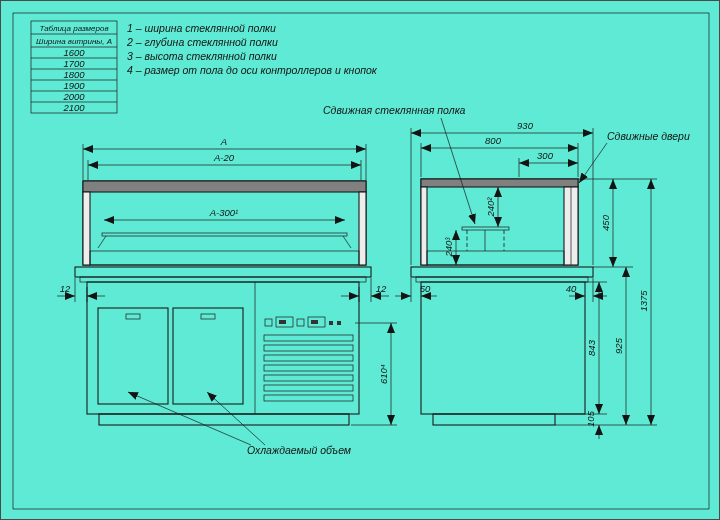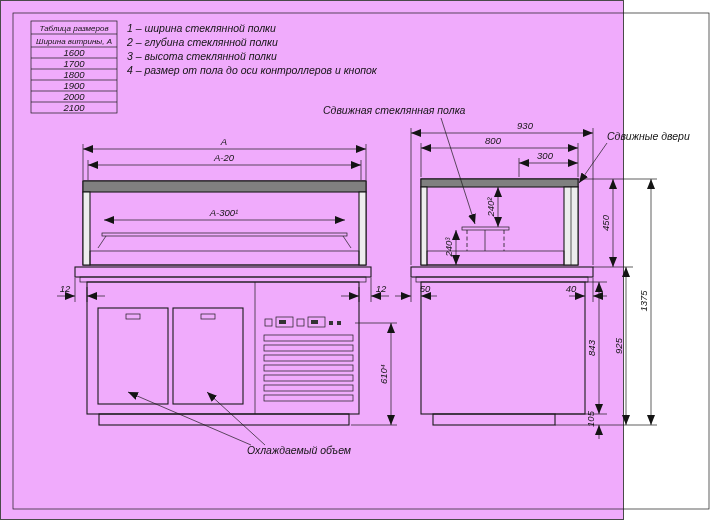--- a/index.html
+++ b/index.html
@@ -1,16 +1,16 @@
 <!DOCTYPE html>
 <html><head>
 <meta charset="utf-8">
 <style>
   html,body{margin:0;padding:0;background:#fff;}
-  .sheet{position:relative;width:624px;height:520px;background:#f0abfc;border:1px solid #4a4a4a;box-sizing:border-box;}
+  .sheet{position:relative;width:720px;height:520px;background:#5eead4;border:1px solid #4a4a4a;box-sizing:border-box;}
   svg{display:block;}
   text{font-family:"Liberation Sans",sans-serif;font-style:italic;fill:#141414;}
   .t8{font-size:8px;}
   .t9{font-size:9.5px;}
   .t10{font-size:10.5px;}
   .s{stroke:#1a1a1a;stroke-width:1.1;fill:none;}
   .sw{stroke:#1a1a1a;stroke-width:1.1;}
   .d{stroke:#1a1a1a;stroke-width:0.7;fill:none;}
   .dsh{stroke:#1a1a1a;stroke-width:0.8;fill:none;stroke-dasharray:4 2.5;}
 </style>

